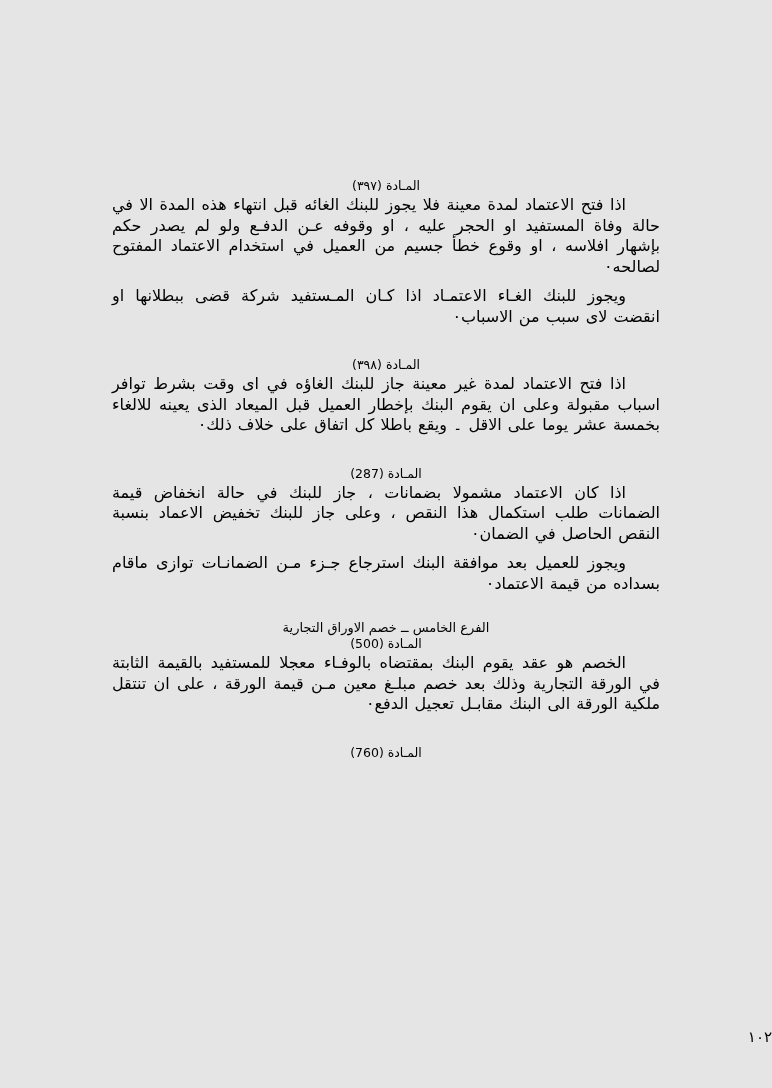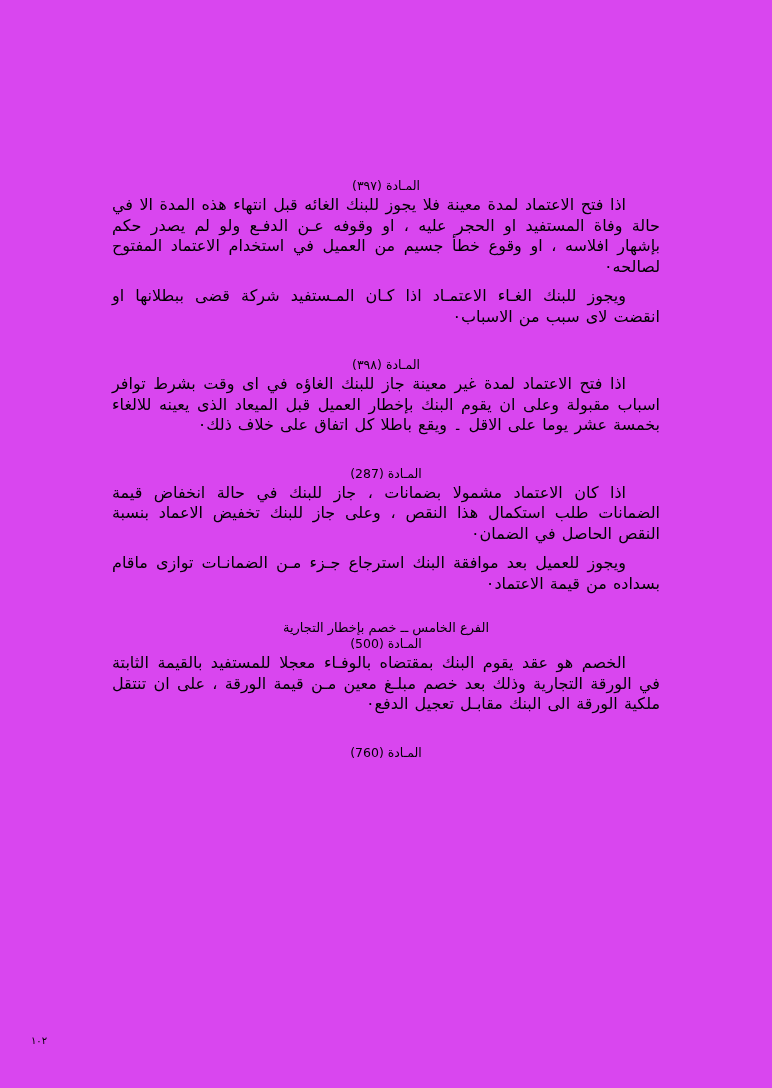--- a/index.html
+++ b/index.html
@@ -13,21 +13,21 @@
     font-family: "DejaVu Sans", sans-serif;
     color: #000000;
     position: relative;
     overflow: hidden;
   }
   .page {
     position: absolute;
     top: 0; left: 0;
     width: 772px;
     height: 1088px;
-    background: #d946ef;
+    background: #e5e5e5;
   }
   .content {
     position: absolute;
     top: 178px;
     right: 112px;
     left: 112px;
     direction: rtl;
     text-align: justify;
   }
   .article {
@@ -60,22 +60,22 @@
     text-indent: 34px;
   }
   .gap-s { height: 9px; }
   .gap-l { height: 26px; }
   .gap-xl { height: 30px; }
   .page-number {
     position: absolute;
     bottom: 42px;
     left: 0;
     right: 0;
-    text-align: left;
-    font-size: 10px;
+    text-align: right;
+    font-size: 15px;
     letter-spacing: 1px;
     padding-left: 31px;
   }
 </style>
 </head>
 <body>
 
 <div class="page">
 
   <div class="content">
@@ -99,21 +99,21 @@
     <div class="article">
       <div class="art-heading">المـادة (287)</div>
       <p class="para indent">اذا كان الاعتماد مشمولا بضمانات ، جاز للبنك في حالة انخفاض قيمة الضمانات طلب استكمال هذا النقص ، وعلى جاز للبنك تخفيض الاعماد بنسبة النقص الحاصل في الضمان٠</p>
       <div class="gap-s"></div>
       <p class="para indent">ويجوز للعميل بعد موافقة البنك استرجاع جـزء مـن الضمانـات توازى ماقام بسداده من قيمة الاعتماد٠</p>
     </div>
 
     <div class="gap-l"></div>
 
     <div class="section">
-      <div class="section-heading">الفرع الخامس ــ خصم بإخطار التجارية</div>
+      <div class="section-heading">الفرع الخامس ــ خصم الاوراق التجارية</div>
     </div>
 
     <div class="article">
       <div class="art-heading">المـادة (500)</div>
       <p class="para indent">الخصم هو عقد يقوم البنك بمقتضاه بالوفـاء معجلا للمستفيد بالقيمة الثابتة في الورقة التجارية وذلك بعد خصم مبلـغ معين مـن قيمة الورقة ، على ان تنتقل ملكية الورقة الى البنك مقابـل تعجيل الدفع٠</p>
     </div>
 
     <div class="gap-xl"></div>
 
     <div class="article">

